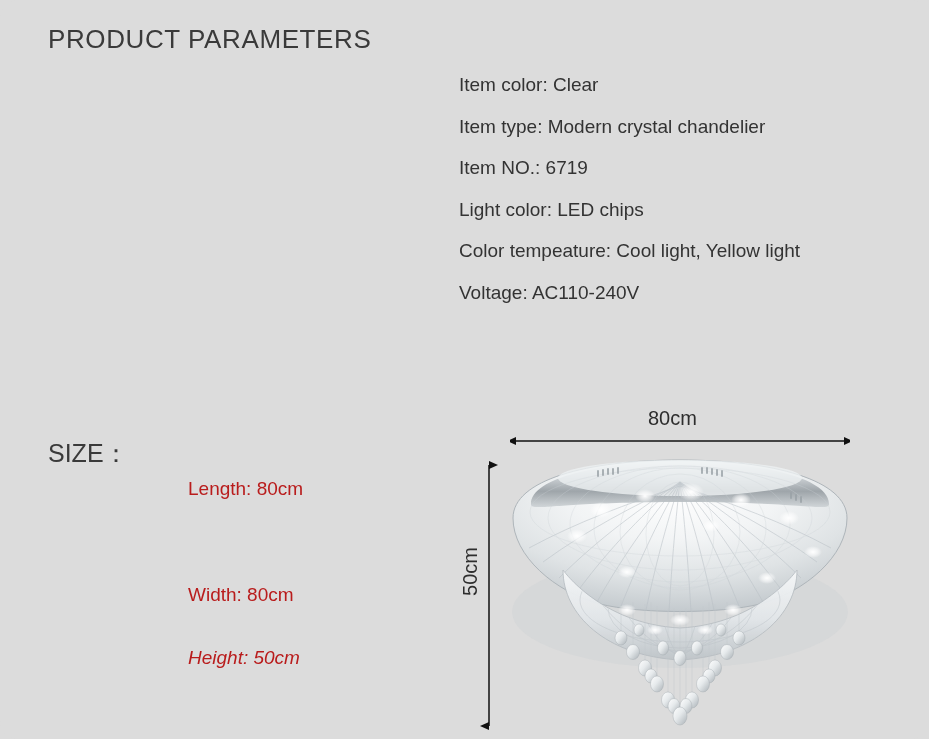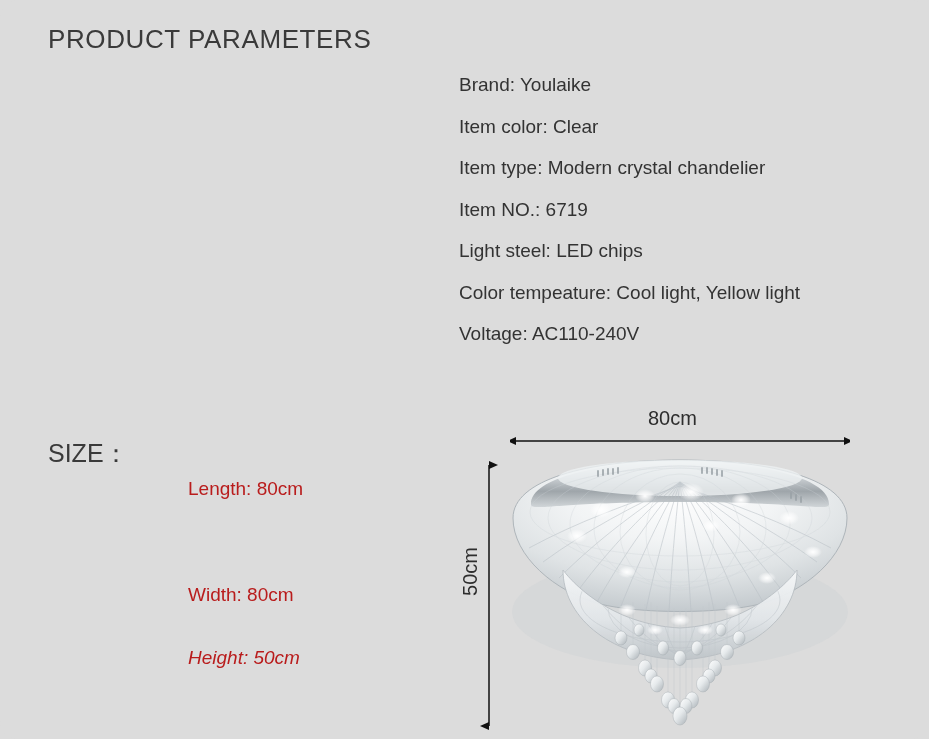--- a/index.html
+++ b/index.html
@@ -110,25 +110,24 @@
   }
 </style>
 </head>
 <body>
 
 <div class="page">
 
   <div id="page-title">PRODUCT PARAMETERS</div>
 
   <div id="param-list">
-    <div class="param-line">Brand: Youlaike</div>
     <div class="param-line">Item color: Clear</div>
     <div class="param-line">Item type: Modern crystal chandelier</div>
     <div class="param-line">Item NO.: 6719</div>
-    <div class="param-line">Light steel: LED chips</div>
+    <div class="param-line">Light color: LED chips</div>
     <div class="param-line">Color tempeature: Cool light, Yellow light</div>
     <div class="param-line">Voltage: AC110-240V</div>
   </div>
 
   <div id="size-heading">SIZE：</div>
 
   <div class="size-line" id="size-line-0">Length: 80cm</div>
   <div class="size-line" id="size-line-1">Width: 80cm</div>
   <div class="size-line" id="size-line-2">Height: 50cm</div>
 

